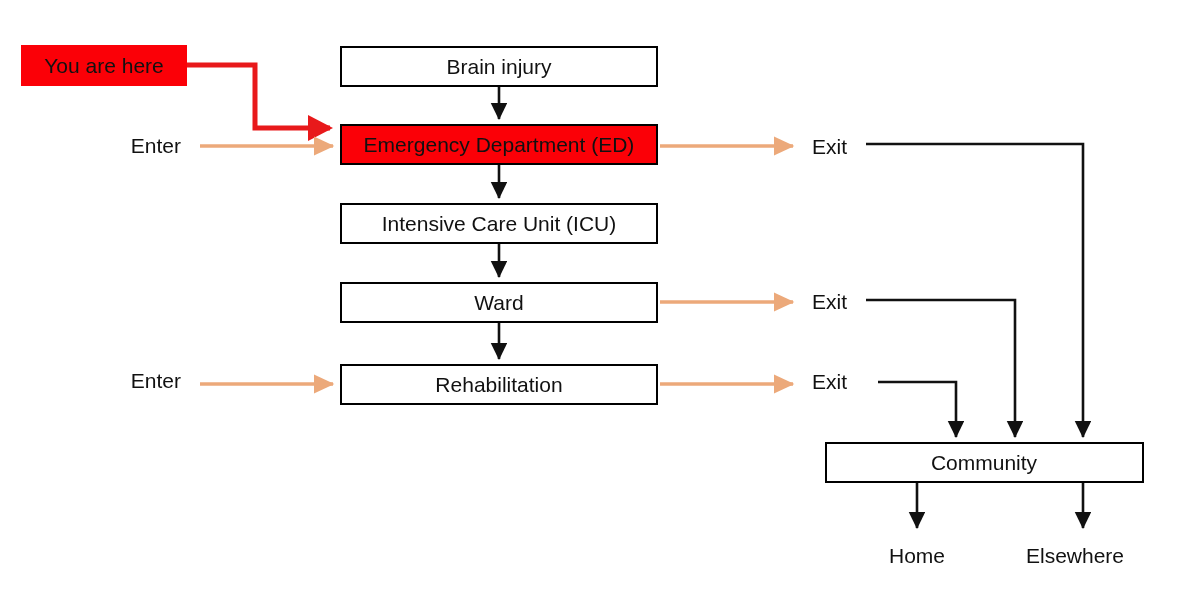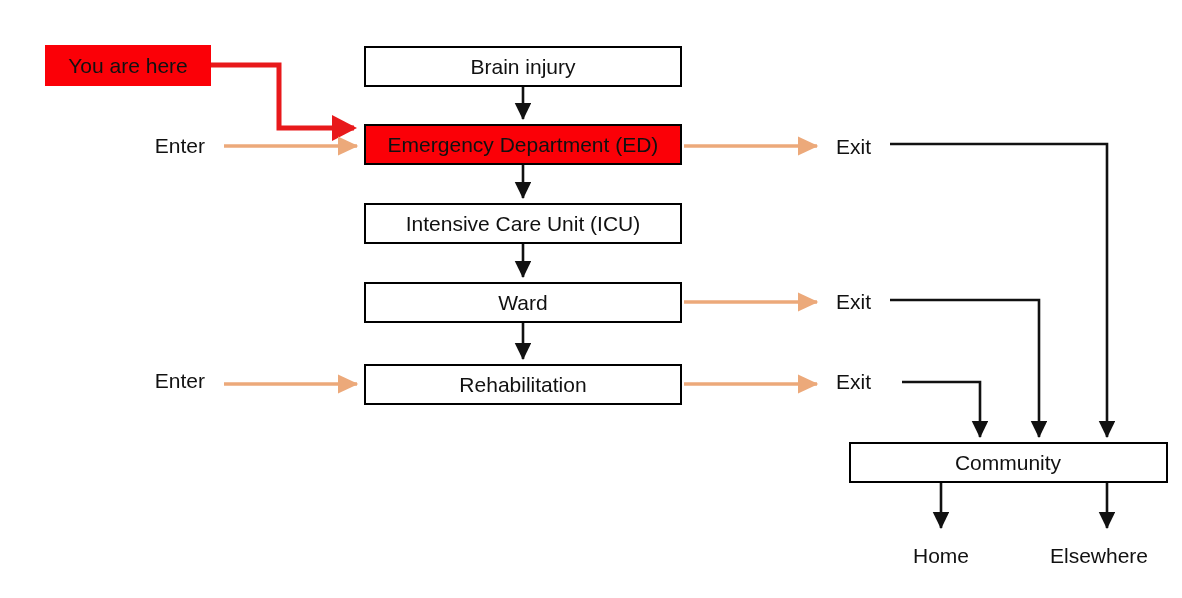--- a/index.html
+++ b/index.html
@@ -10,21 +10,20 @@
   body {
     width: 1182px;
     height: 598px;
     font-family: "Liberation Sans", sans-serif;
     overflow: hidden;
   }
   #diagram-root {
     position: relative;
     width: 1076px;
     height: 598px;
-    margin-left: 24px;
   }
   svg#flowchart {
     display: block;
     width: 1182px;
     height: 598px;
   }
   .node-rect {
     fill: #ffffff;
     stroke: #000000;
     stroke-width: 2;

